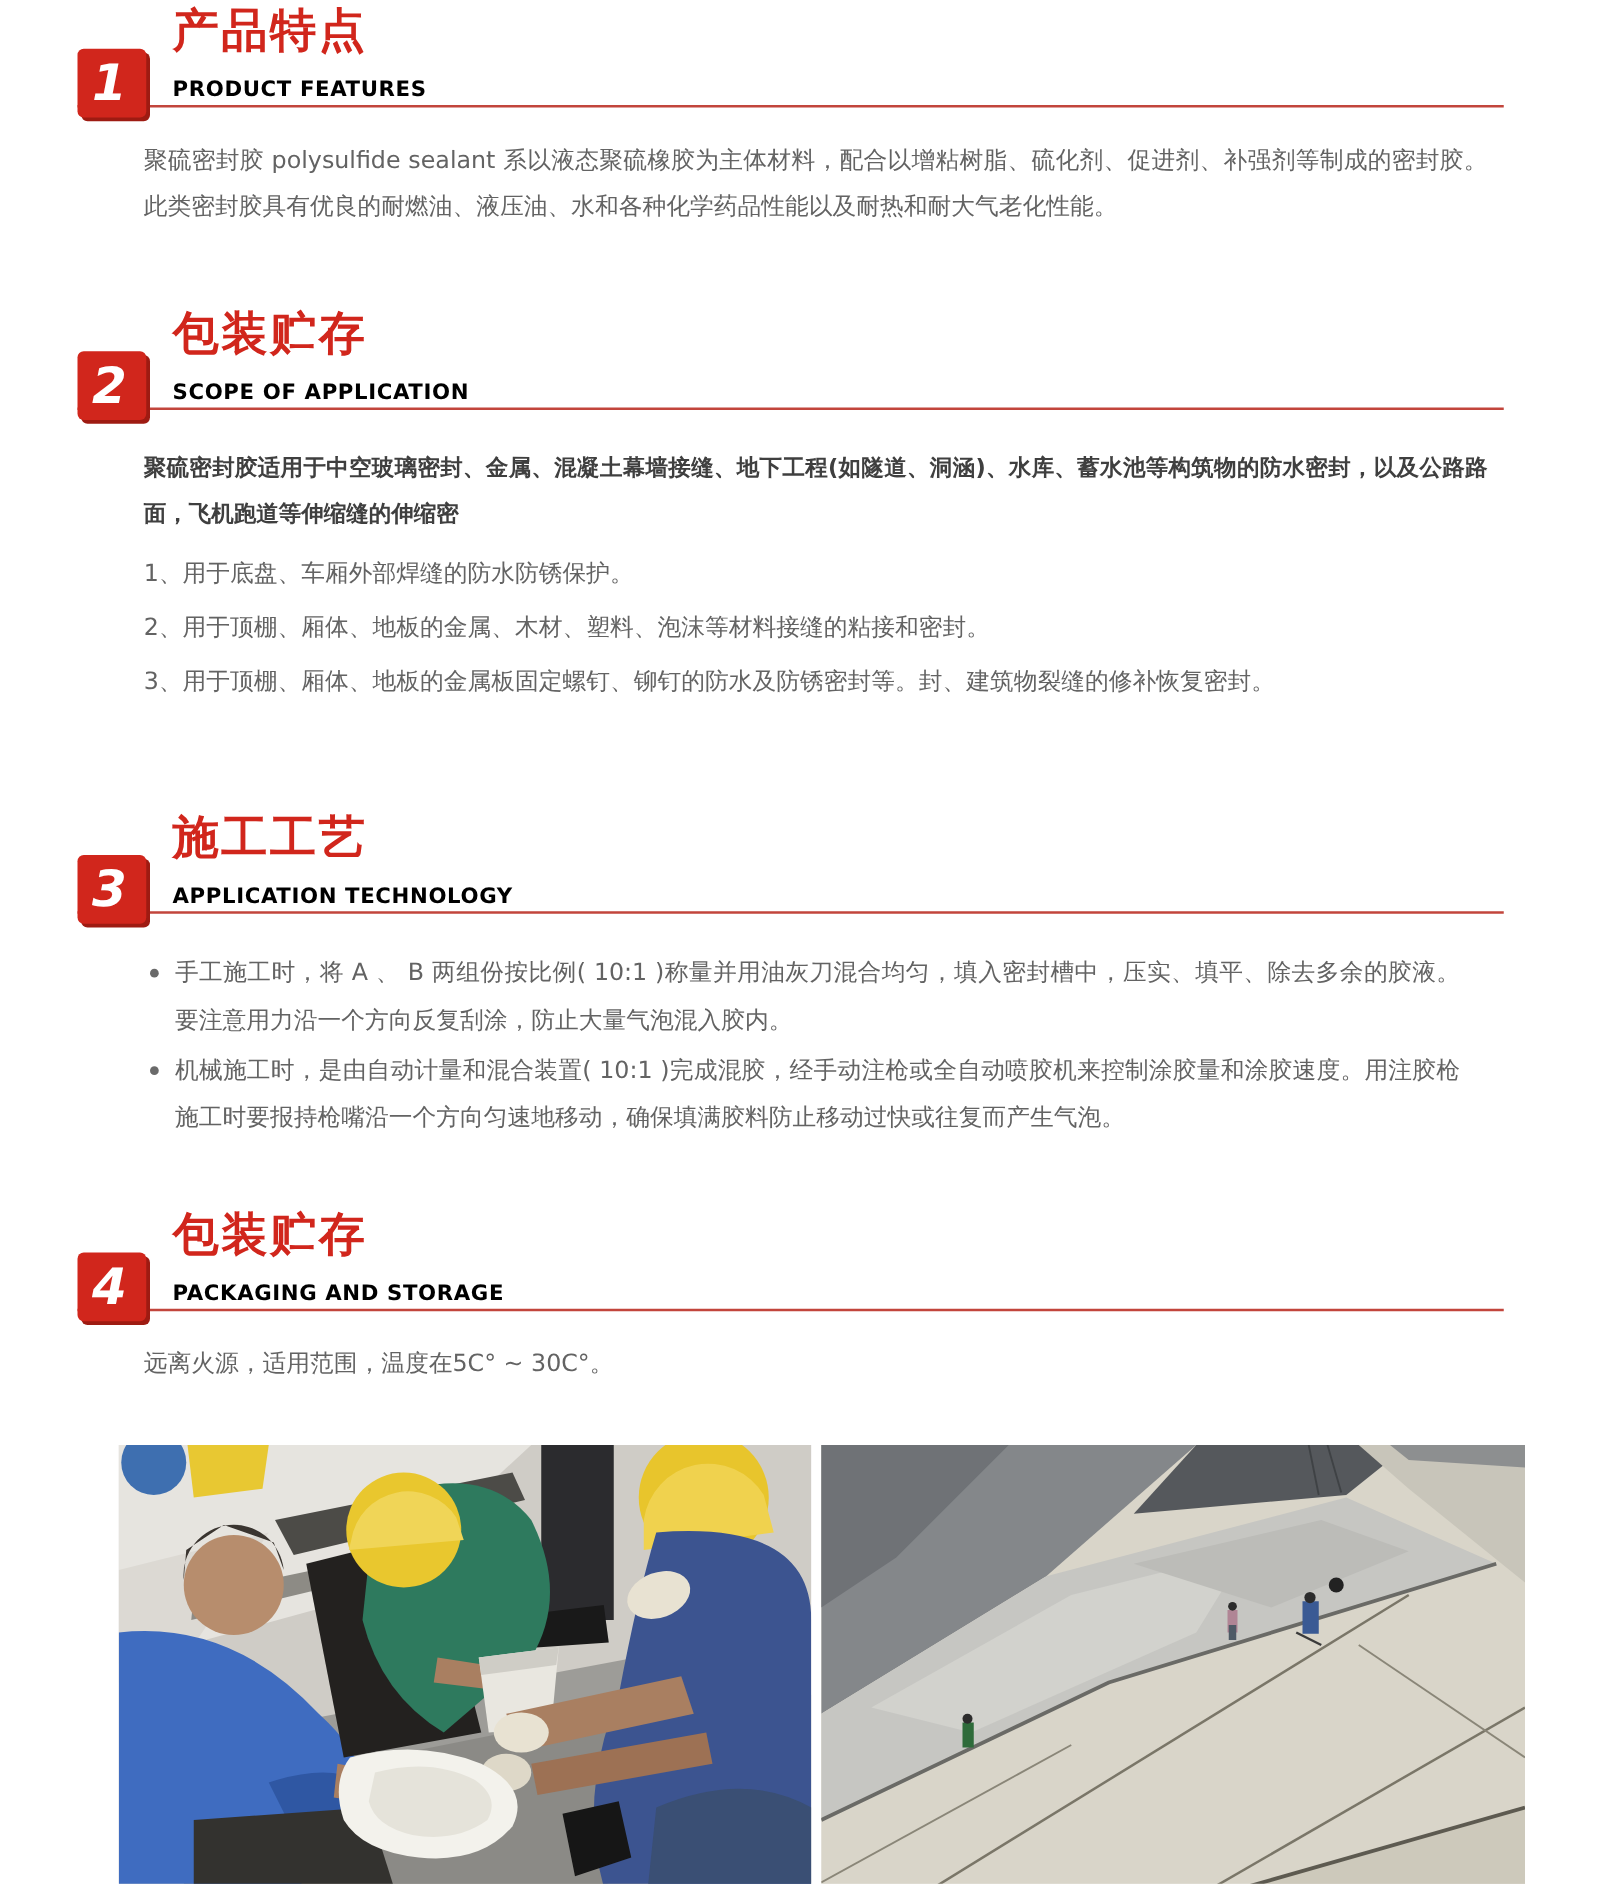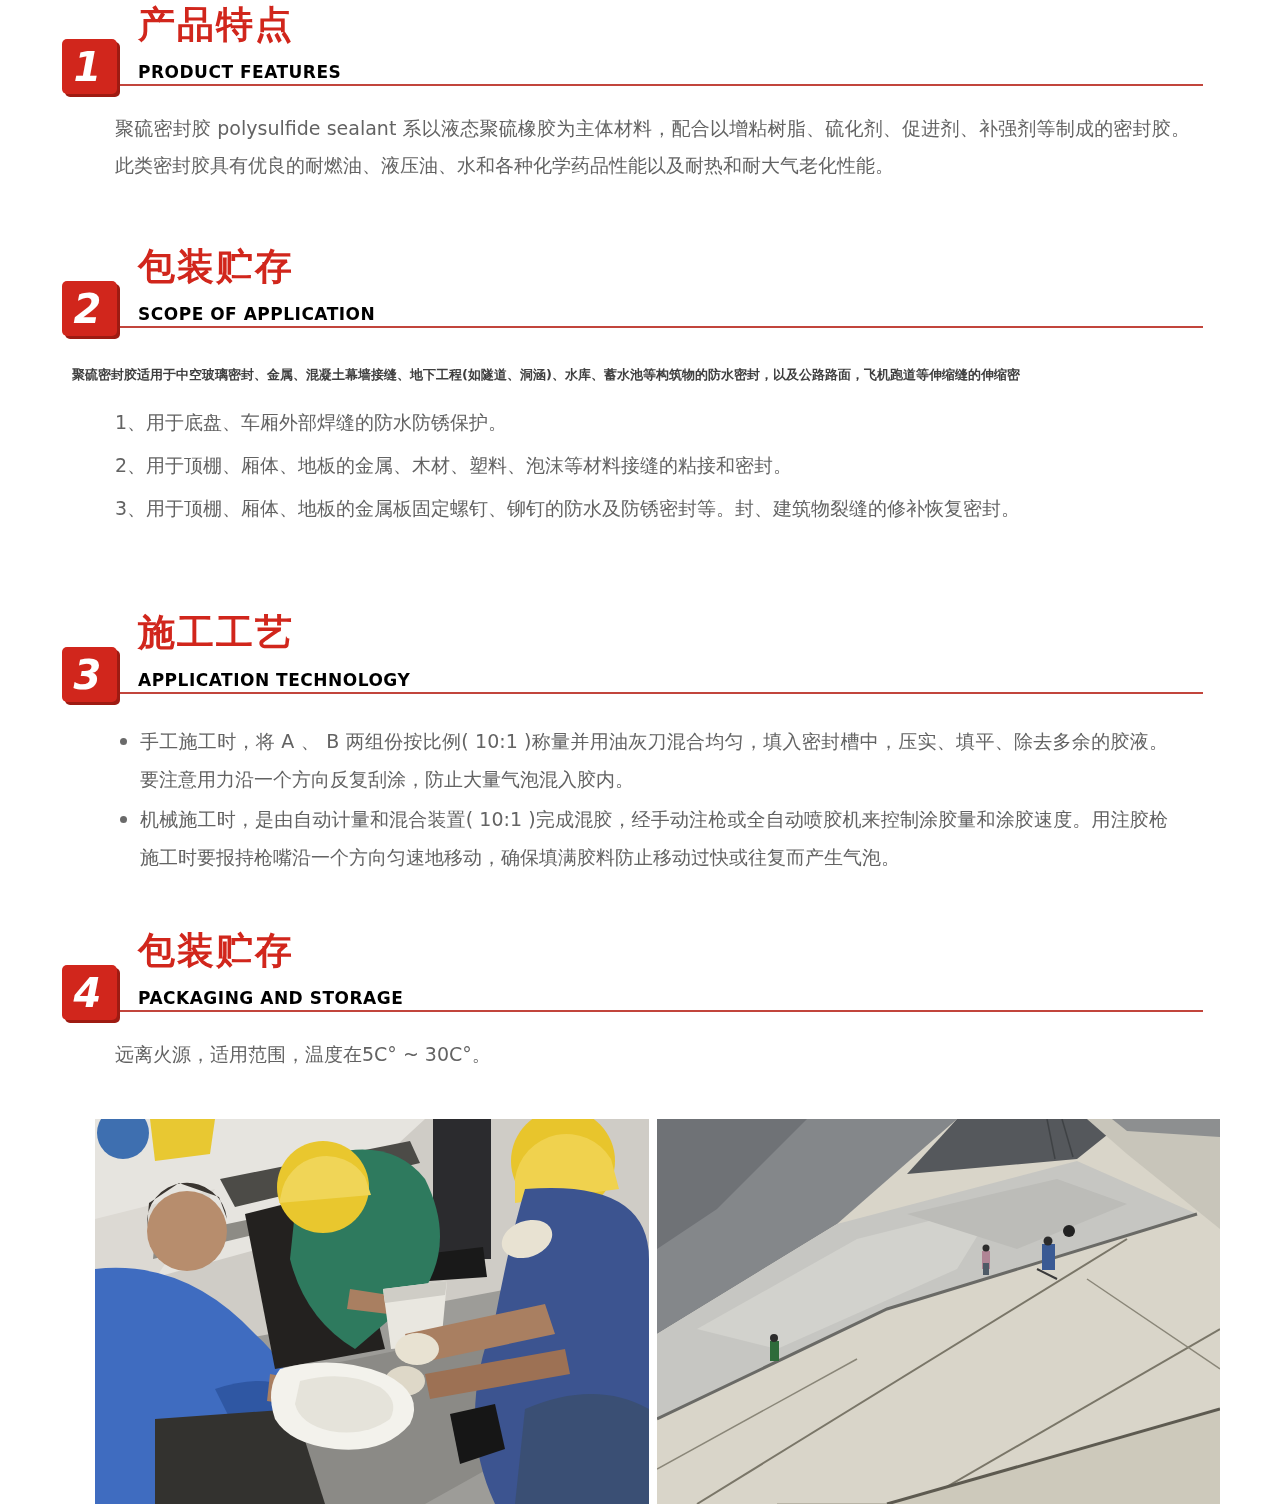--- a/index.html
+++ b/index.html
@@ -45,22 +45,22 @@
     color:#000000;font-size:17px;font-weight:bold;letter-spacing:.5px;
   }
 
   
   .body-text{
     margin:14px 90px 0 115px;
     font-size:19px;line-height:37px;color:#636363;
     text-align:justify;
   }
   .lead-text{
-    margin:18px 90px 0 72px;
-    font-size:13px;line-height:37px;color:#3f3f3f;font-weight:bold;
+    margin:18px 90px 0 115px;
+    font-size:18px;line-height:37px;color:#3f3f3f;font-weight:bold;
     text-align:justify;
   }
   .num-list{margin:14px 90px 17px 115px;padding:0;list-style:none;}
   .num-list li{
     font-size:19px;line-height:30px;color:#636363;margin-top:13px;
   }
   .num-list li:first-child{margin-top:0;}
   .bullet-list{margin:18px 112px 0 118px;padding:0;list-style:none;}
   .bullet-list li{
     position:relative;

